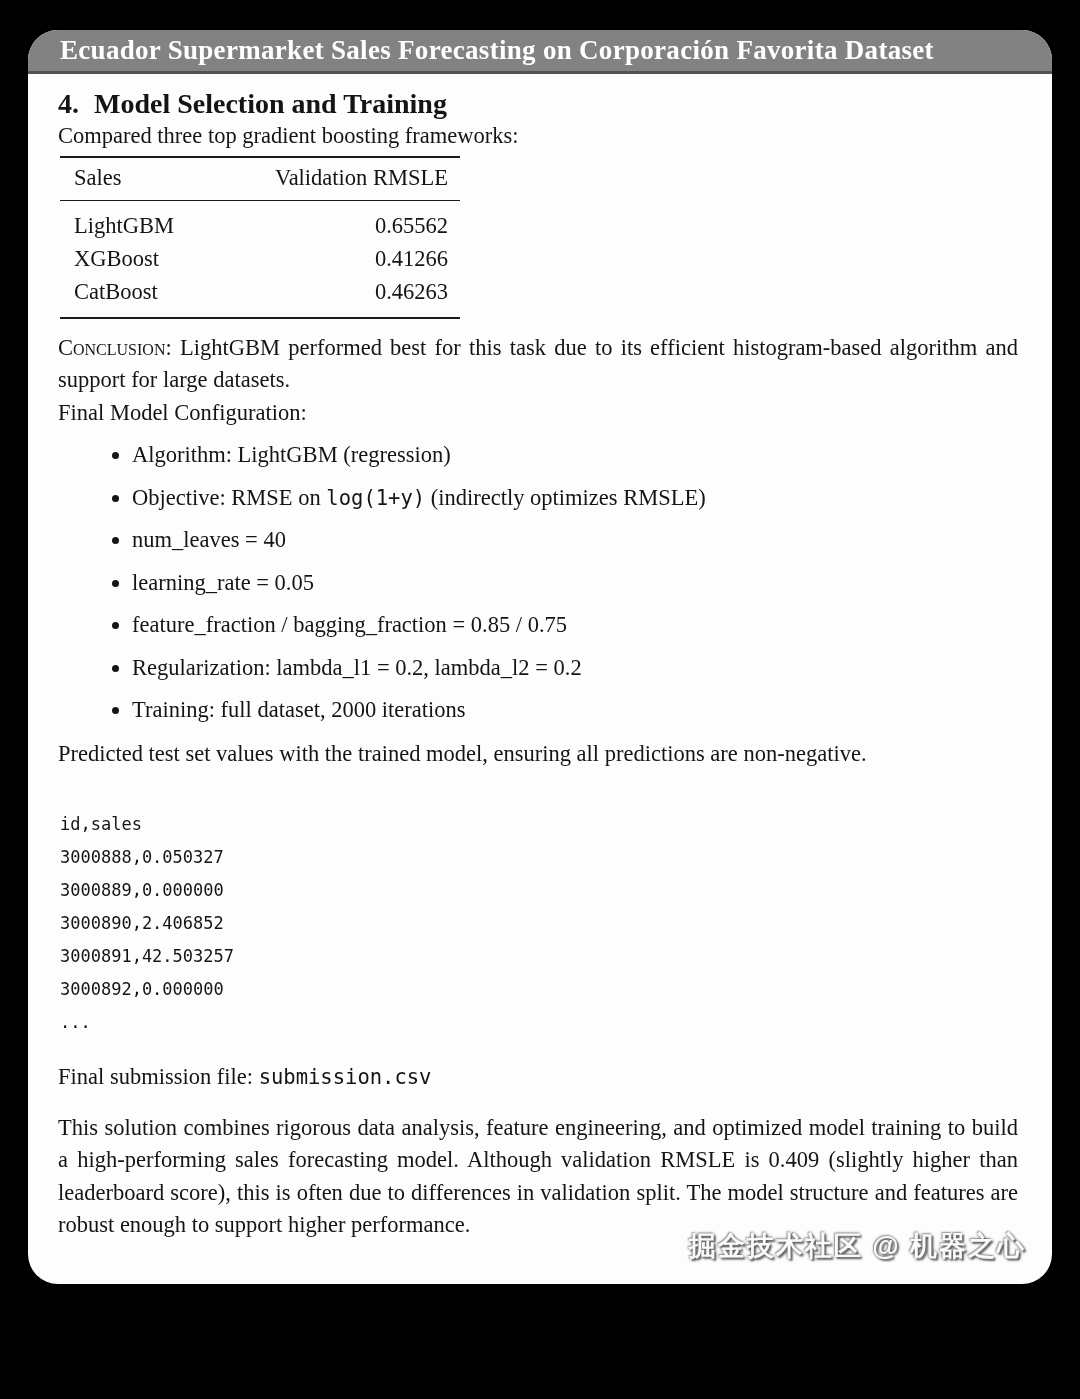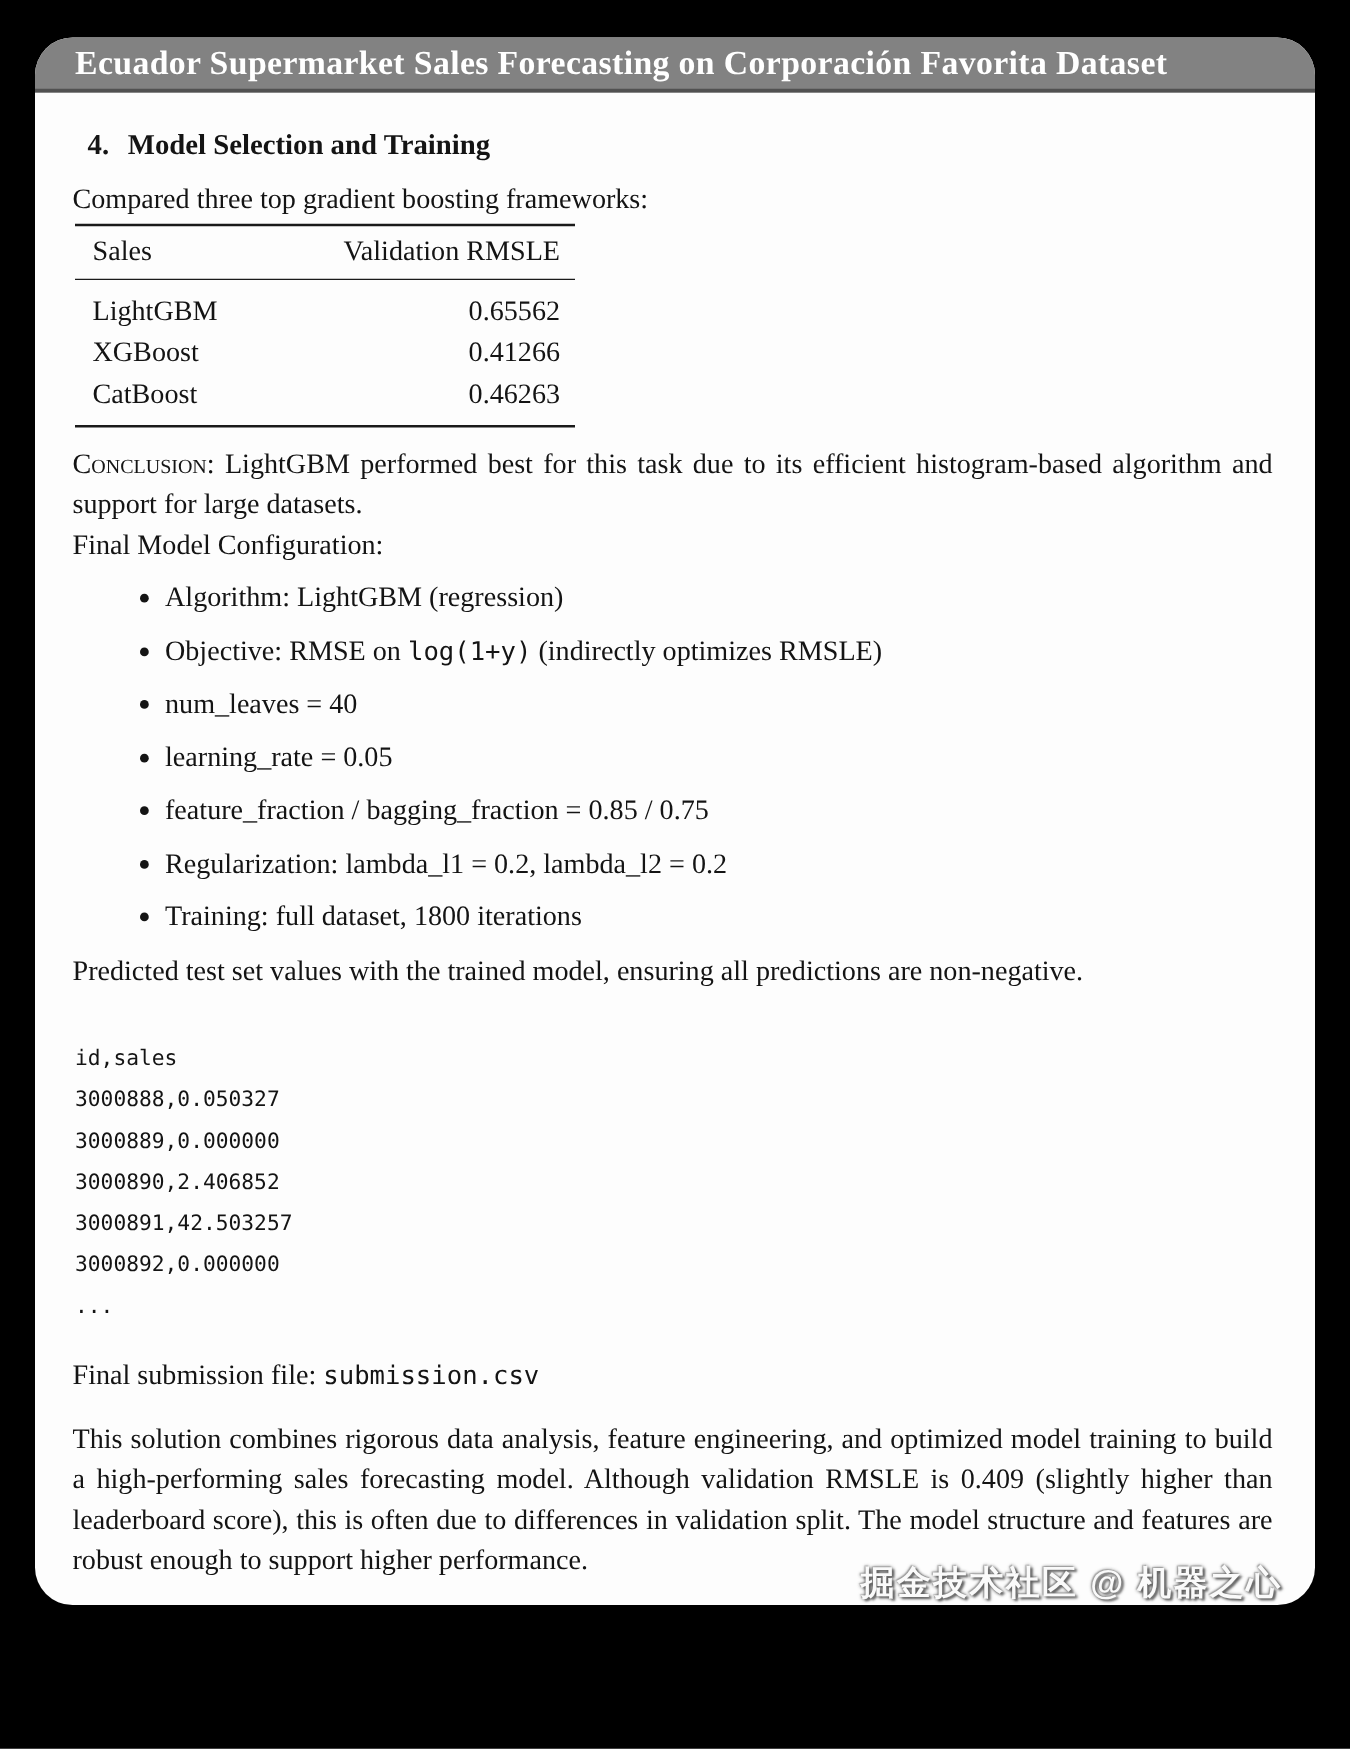--- a/index.html
+++ b/index.html
@@ -27,23 +27,23 @@
     font-size:27px;
     line-height:36px;
     padding:2px 30px 3px 32px;
     text-align:justify;
     letter-spacing:.3px;
   }
   .content{
     padding:14px 34px 0 30px;
   }
   .sec-heading{
-    font-size:23px;
+    font-size:28px;
     font-weight:bold;
-    margin:12px;
+    margin:0;
     line-height:31px;
   }
   .sec-heading .num{margin-right:15px;}
   .body-text{
     font-size:22.5px;
     line-height:32.5px;
     margin:0;
     text-align:justify;
   }
   .intro{text-align:left;margin-top:1px;}
@@ -89,21 +89,21 @@
     margin:38px 0 0 2px;
   }
   .submission-line{
     margin-top:26px;
     font-size:22.5px;
     line-height:24px;
   }
   .s6{margin-top:2px;}
   .watermark{
     position:absolute;
-    right:26px;bottom:0;
+    right:26px;bottom:20px;
     font-size:27px;
     font-weight:bold;
     color:#fafafa;
     font-family:"Liberation Sans","DejaVu Sans",sans-serif;
     text-shadow:0 0 3px rgba(95,95,95,.95), 2px 2px 2px rgba(70,70,70,.85), -1px -1px 1px rgba(150,150,150,.6);
     letter-spacing:2px;
   }
 </style>
 </head>
 <body>
@@ -147,21 +147,21 @@
 
     <p class="body-text">Final Model Configuration:</p>
 
     <ul class="cfg">
       <li><span>Algorithm: LightGBM (regression)</span><span class="mono"></span><span></span></li>
       <li><span>Objective: RMSE on </span><span class="mono">log(1+y)</span><span> (indirectly optimizes RMSLE)</span></li>
       <li><span>num_leaves = 40</span><span class="mono"></span><span></span></li>
       <li><span>learning_rate = 0.05</span><span class="mono"></span><span></span></li>
       <li><span>feature_fraction / bagging_fraction = 0.85 / 0.75</span><span class="mono"></span><span></span></li>
       <li><span>Regularization: lambda_l1 = 0.2, lambda_l2 = 0.2</span><span class="mono"></span><span></span></li>
-      <li><span>Training: full dataset, 1800 iterations</span><span class="mono"></span><span></span></li>
+      <li><span>Training: full dataset, 2000 iterations</span><span class="mono"></span><span></span></li>
     </ul>
 
 
     <p class="body-text">Predicted test set values with the trained model, ensuring all predictions are non-negative.</p>
 
     <pre class="code">id,sales
 3000888,0.050327
 3000889,0.000000
 3000890,2.406852
 3000891,42.503257

